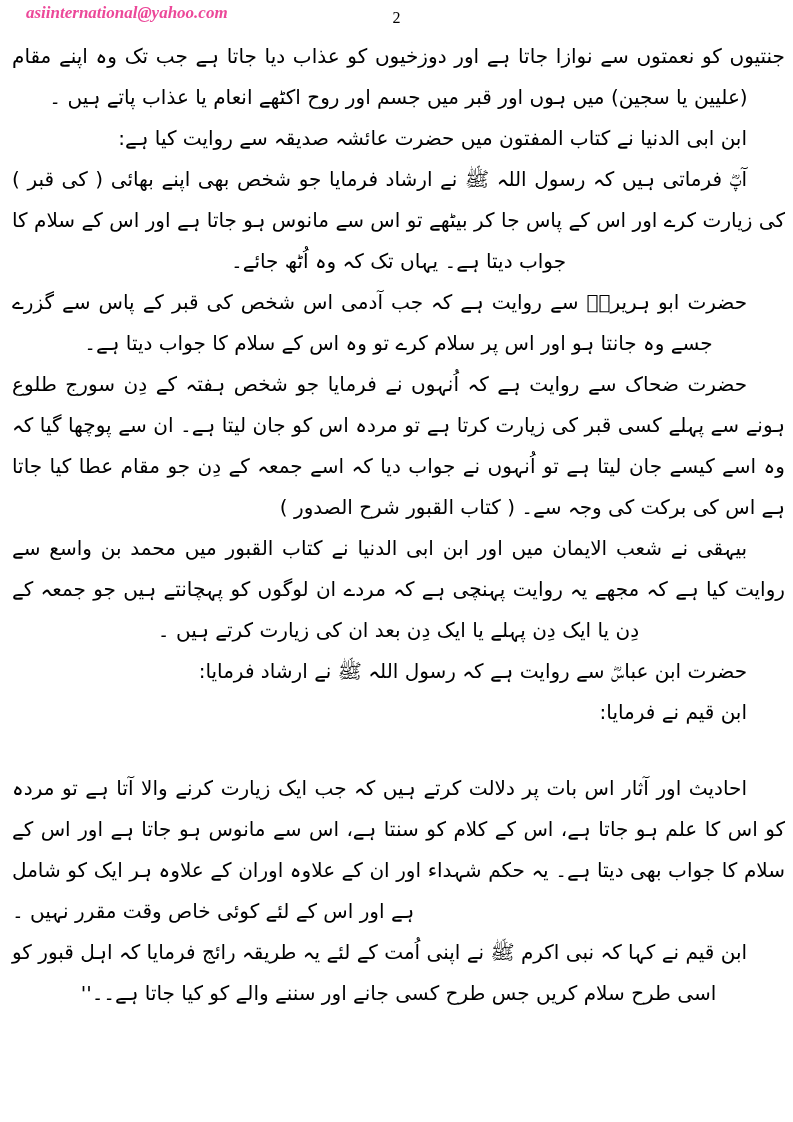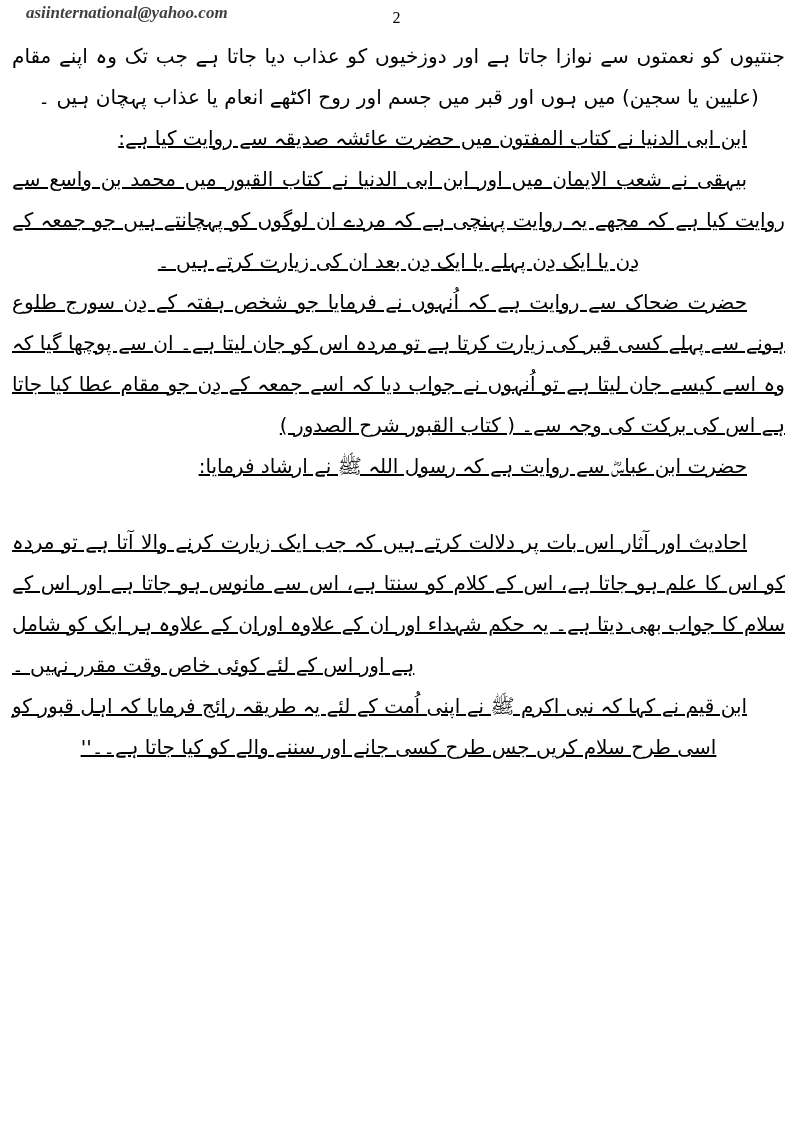--- a/index.html
+++ b/index.html
@@ -12,21 +12,21 @@
     margin: 0 auto;
     background: #ffffff;
     overflow: hidden;
   }
   
   .header { position: relative; height: 34px; }
   .header-email {
     position: absolute; left: 26px; top: 3px;
     font-family: "Liberation Serif", serif;
     font-style: italic; font-weight: bold;
-    font-size: 17px; color: #404040;
+    font-size: 17px; color: #ec4899;
     text-decoration: none;
   }
   .page-number {
     position: absolute; left: 0; right: 0; top: 9px;
     text-align: center;
     font-family: "Liberation Serif", serif;
     font-size: 16px; color: #000000;
   }
   
   .content {
@@ -35,38 +35,41 @@
     font-family: "DejaVu Sans", sans-serif;
     font-size: 20px;
     line-height: 41px;
     color: #000000;
   }
   .content p {
     text-align: justify;
     text-align-last: center;
     margin: 0;
   }
-  .content p.indent { text-indent: 38px; text-decoration: underline; }
+  .content p.indent { text-indent: 38px; }
   .content p.line-start { text-align: right; text-align-last: right; }
   .content p.last-right { text-align-last: right; }
   .content p.last-left  { text-align-last: left; margin-top: 35px; }
 </style>
 </head>
 <body>
 
 <div class="page">
 
   <div class="header">
     <a href="#" class="header-email">asiinternational@yahoo.com</a>
     <div class="page-number">2</div>
   </div>
 
   <div class="content" dir="rtl">
-    <p>جنتیوں کو نعمتوں سے نوازا جاتا ہے اور دوزخیوں کو عذاب دیا جاتا ہے  جب تک وہ اپنے مقام (علیین یا سجین) میں ہوں اور قبر میں جسم اور روح اکٹھے انعام یا عذاب پہچان ہیں ۔</p>
+    <p>جنتیوں کو نعمتوں سے نوازا جاتا ہے اور دوزخیوں کو عذاب دیا جاتا ہے  جب تک وہ اپنے مقام (علیین یا سجین) میں ہوں اور قبر میں جسم اور روح اکٹھے انعام یا عذاب پاتے ہیں ۔</p>
     <p class="line-start indent">ابن ابی الدنیا نے کتاب المفتون میں حضرت عائشہ صدیقہ سے روایت کیا ہے:</p>
+    <p class="indent">آپؓ فرماتی ہیں کہ رسول اللہ ﷺ نے ارشاد فرمایا جو شخص بھی اپنے بھائی ( کی قبر ) کی زیارت کرے اور اس کے پاس جا کر بیٹھے تو اس سے مانوس ہو جاتا ہے اور اس کے سلام کا جواب دیتا ہے۔ یہاں تک کہ وہ اُٹھ جائے۔</p>
+    <p class="indent">حضرت ابو ہریرہؓ سے روایت ہے کہ جب آدمی اس شخص کی قبر کے پاس سے گزرے جسے وہ جانتا ہو اور اس پر سلام کرے تو وہ اس کے سلام کا جواب دیتا ہے۔</p>
+    <p class="indent last-right">حضرت ضحاک سے روایت ہے کہ اُنہوں نے فرمایا جو شخص ہفتہ کے دِن سورج طلوع ہونے سے پہلے کسی قبر کی زیارت کرتا ہے تو مردہ اس کو جان لیتا ہے۔ ان سے پوچھا گیا کہ وہ اسے کیسے جان لیتا ہے تو اُنہوں نے جواب دیا کہ اسے جمعہ کے دِن جو مقام عطا کیا جاتا ہے اس کی برکت کی وجہ سے۔ ( کتاب القبور شرح الصدور )</p>
     <p class="indent">بیہقی نے شعب الایمان میں اور ابن ابی الدنیا نے کتاب القبور میں محمد بن واسع سے روایت کیا ہے کہ مجھے یہ روایت پہنچی ہے کہ مردے ان لوگوں کو پہچانتے ہیں جو جمعہ کے دِن یا ایک دِن پہلے یا ایک دِن بعد ان کی زیارت کرتے ہیں ۔</p>
-    <p class="indent last-right">حضرت ضحاک سے روایت ہے کہ اُنہوں نے فرمایا جو شخص ہفتہ کے دِن سورج طلوع ہونے سے پہلے کسی قبر کی زیارت کرتا ہے تو مردہ اس کو جان لیتا ہے۔ ان سے پوچھا گیا کہ وہ اسے کیسے جان لیتا ہے تو اُنہوں نے جواب دیا کہ اسے جمعہ کے دِن جو مقام عطا کیا جاتا ہے اس کی برکت کی وجہ سے۔ ( کتاب القبور شرح الصدور )</p>
     <p class="line-start indent">حضرت ابن عباسؓ سے روایت ہے کہ رسول اللہ ﷺ نے ارشاد فرمایا:</p>
+    <p class="line-start indent">ابن قیم نے فرمایا:</p>
     <p class="indent last-left">احادیث اور آثار اس بات پر دلالت کرتے ہیں کہ جب ایک زیارت کرنے والا آتا ہے تو مردہ کو اس کا علم ہو جاتا ہے، اس کے کلام کو سنتا ہے، اس سے مانوس ہو جاتا ہے اور اس کے سلام کا جواب بھی دیتا ہے۔ یہ حکم شہداء اور ان کے علاوہ اوران کے علاوہ ہر ایک کو شامل ہے اور اس کے لئے کوئی خاص وقت مقرر نہیں ۔</p>
     <p class="indent">ابن قیم نے کہا کہ نبی اکرم ﷺ نے اپنی اُمت کے لئے یہ طریقہ رائج فرمایا کہ اہل قبور کو اسی طرح سلام کریں جس طرح کسی جانے اور سننے والے کو کیا جاتا ہے۔۔''</p>
   </div>
 
 </div>
 
 </body></html>

